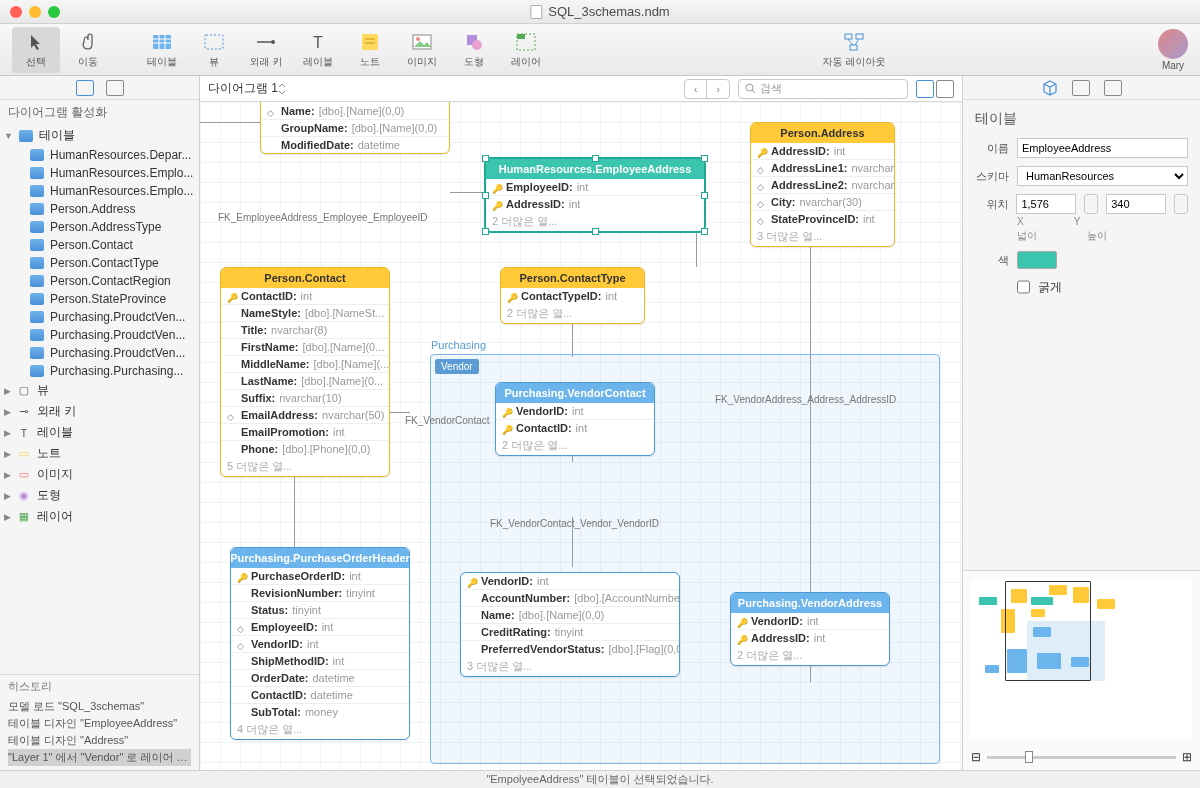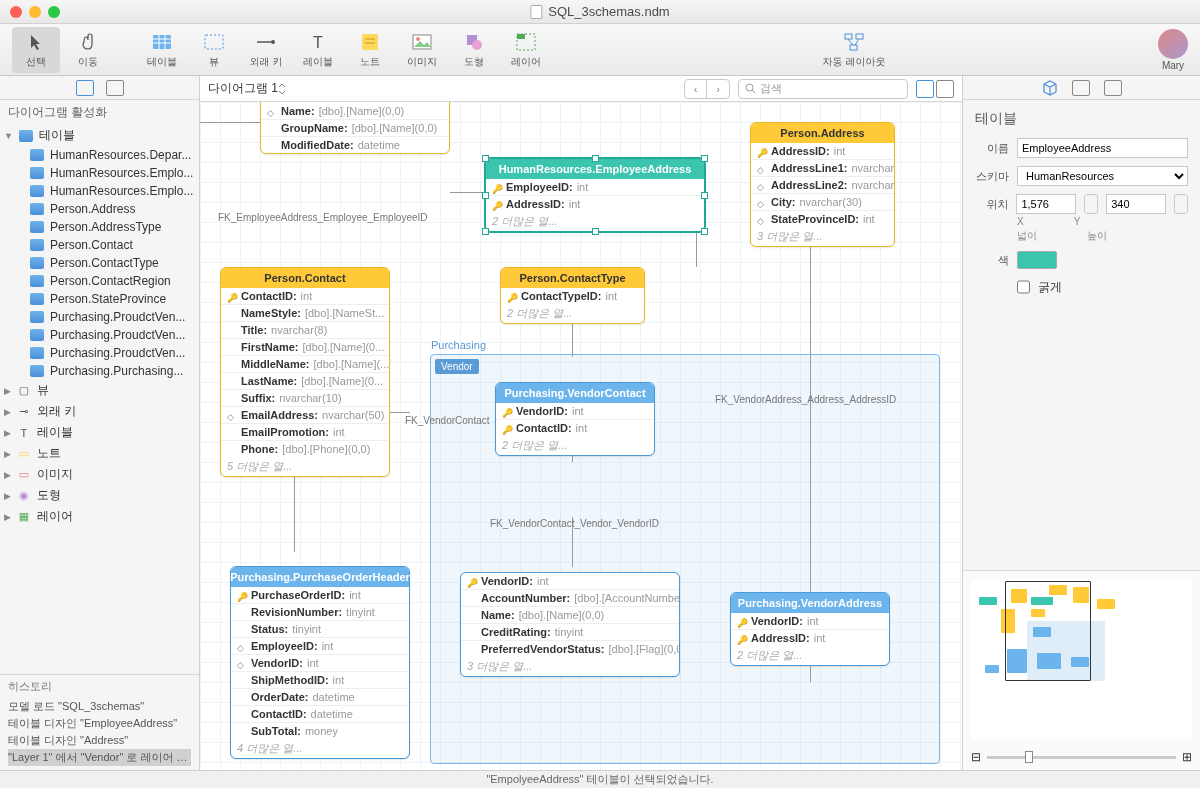--- a/index.html
+++ b/index.html
@@ -64,21 +64,21 @@
 .ent.yellow { border-color: #e8b922; } .ent.yellow .hdr { background: #ffc938; color: #333; }
 .ent.teal { border-color: #1fa892; } .ent.teal .hdr { background: #3bc4ae; color: #fff; }
 .ent.blue { border-color: #4a9ad8; } .ent.blue .hdr { background: #6cb5ec; color: #fff; }
 .ent .row { padding: 2px 6px; display: flex; align-items: center; gap: 4px; border-top: 1px solid #eee; white-space: nowrap; overflow: hidden; }
 .ent .row:first-of-type { border-top: none; }
 .key { width: 10px; height: 10px; flex-shrink: 0; }
 .key.pk::before { content: "🔑"; font-size: 9px; }
 .key.fk::before { content: "◇"; font-size: 9px; color: #888; }
 .fn { font-weight: 600; color: #333; }
 .ft { color: #999; }
-.more { color: #aaa; font-style: italic; padding: 2px 6px; }
+.more { color: #aaa; padding: 2px 6px; }
 .sel-handle { position: absolute; width: 7px; height: 7px; background: #fff; border: 1px solid #1fa892; }
 .ent.selected { box-shadow: 0 0 0 1px #1fa892; }
 
 .layer { position: absolute; border: 1px solid #7fb8e8; background: rgba(127,184,232,0.12); border-radius: 4px; }
 .layer .lname { position: absolute; top: -16px; left: 0; font-size: 11px; color: #5a9bd4; }
 .layer .ltag { position: absolute; top: 4px; left: 4px; background: #5a9bd4; color: #fff; font-size: 10px; padding: 2px 6px; border-radius: 2px; }
 
 .fk-label { position: absolute; font-size: 10px; color: #777; white-space: nowrap; }
 .conn { position: absolute; background: #999; }
 
@@ -552,21 +552,21 @@
             </div>
             <div class="row">
               <span class="key pk"></span>
               <span class="fn">ContactID:</span> 
               <span class="ft">int</span>
             </div>
           </div>
         <div class="more">2 더많은 열...</div>
       </div>
 
-      <div class="ent blue" style="left:30px;top:464px;width:180px">
+      <div class="ent blue" style="left:30px;top:445px;width:180px">
         <div class="hdr">Purchasing.PurchaseOrderHeader</div>
         <div id="ent-poh">
             <div class="row">
               <span class="key pk"></span>
               <span class="fn">PurchaseOrderID:</span> 
               <span class="ft">int</span>
             </div>
             <div class="row">
               <span class="key "></span>
               <span class="fn">RevisionNumber:</span> 

